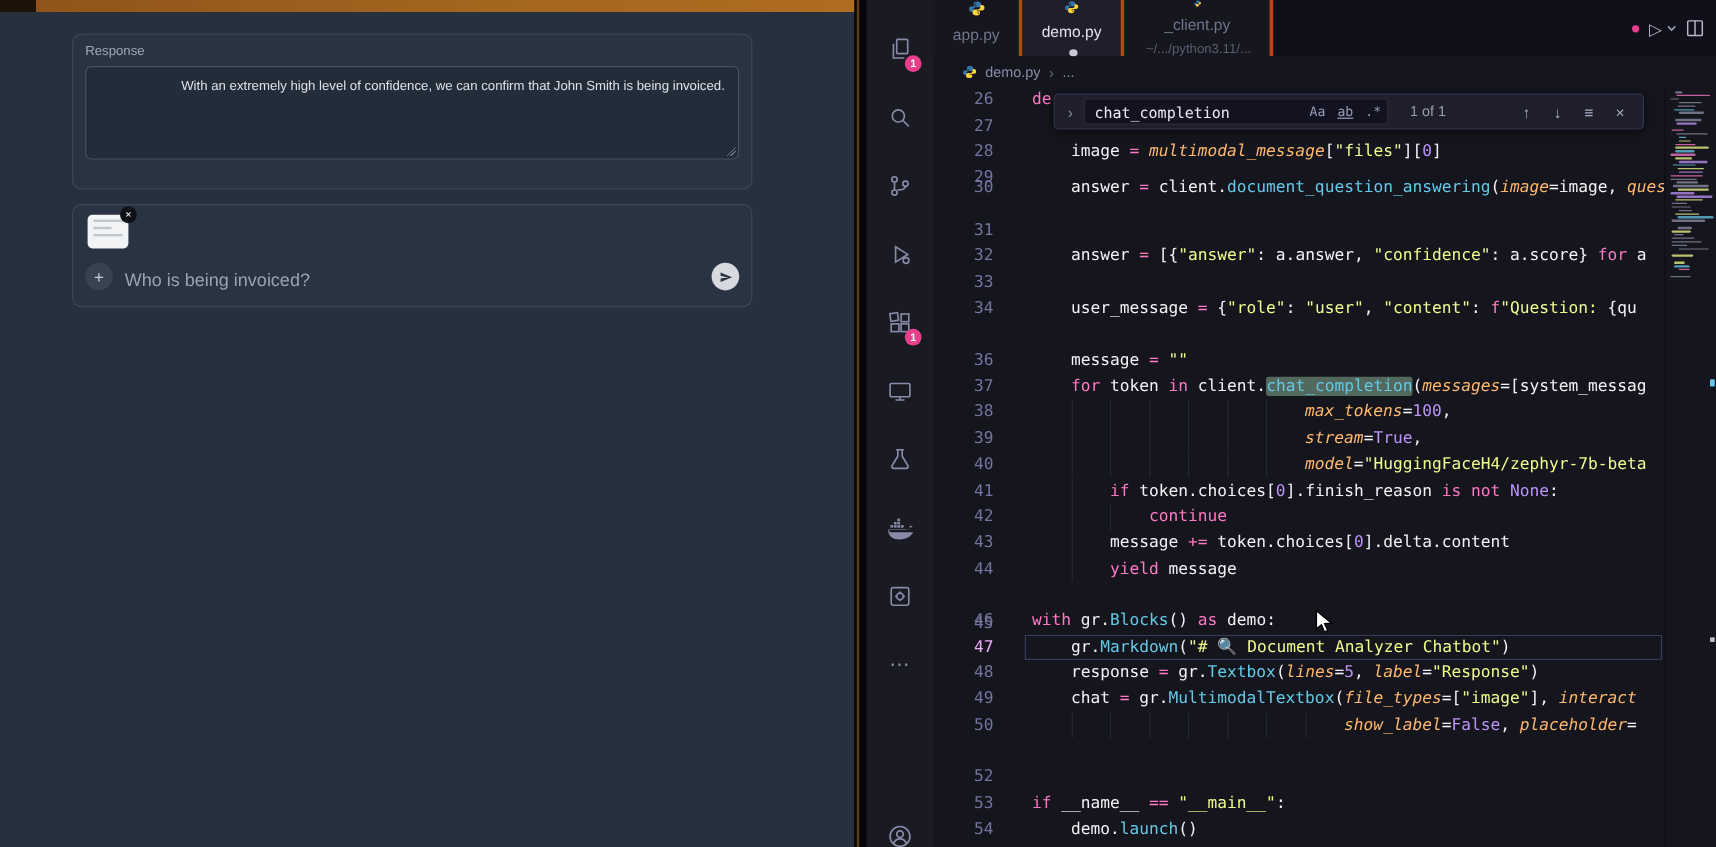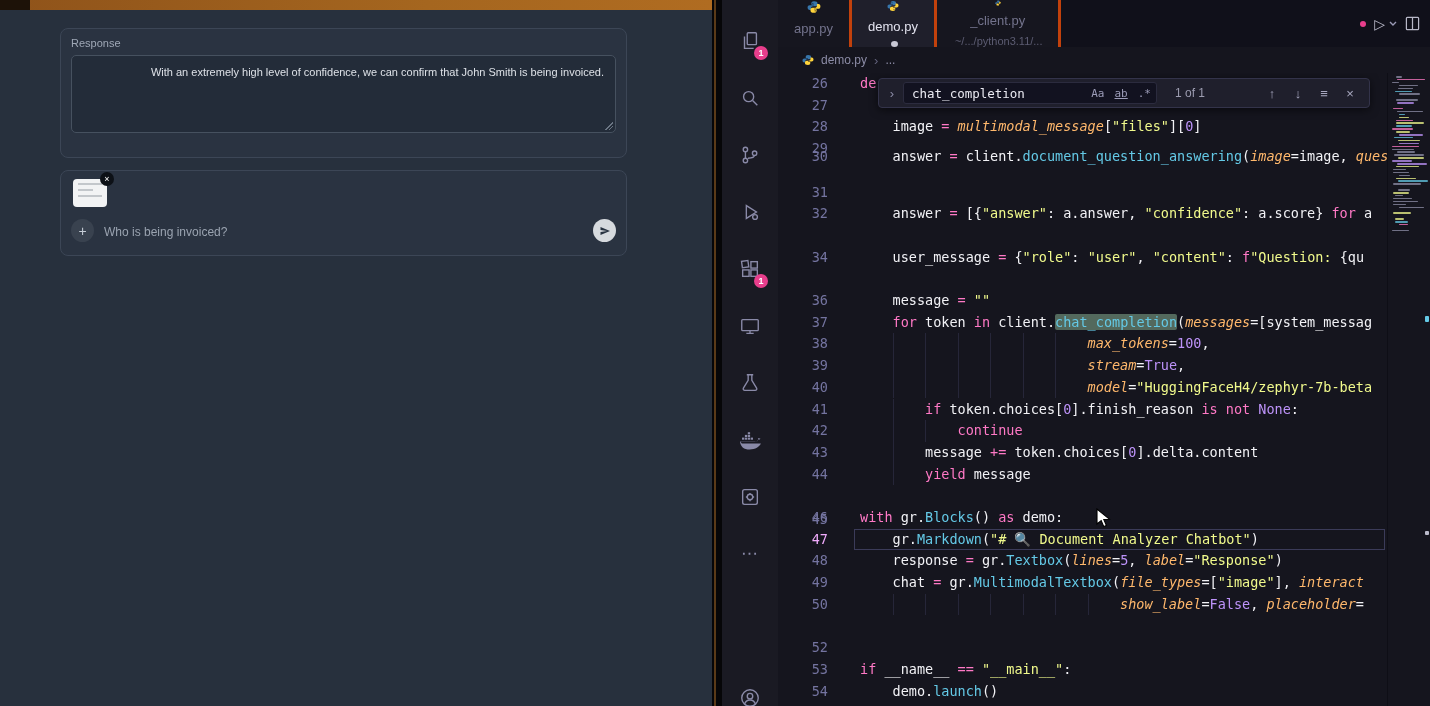--- a/index.html
+++ b/index.html
@@ -16,21 +16,21 @@
   .textarea{position:absolute;left:10px;top:26px;width:543px;height:76px;background:#232c39;border:1px solid #46515f;border-radius:5px;}
   .textarea-text{padding:9px 11px;font-size:11px;color:#dde1e7;line-height:14px;text-align:right;}
   .resize-handle{position:absolute;right:2px;bottom:2px;width:8px;height:8px;
     background:linear-gradient(135deg,transparent 50%,#6b7684 50%,#6b7684 58%,transparent 58%,transparent 70%,#6b7684 70%,#6b7684 78%,transparent 78%);}
   .chat-panel{left:60px;top:170px;width:565px;height:84px;}
   .thumb{position:absolute;left:12px;top:8px;width:34px;height:28px;background:#f2f3f4;border-radius:4px;overflow:hidden;}
   .thumb i{display:block;height:2px;background:#c3c7cb;margin:4px 5px 0 5px;}
   .thumb i.w{margin-right:14px;}
   .thumb-close{position:absolute;left:39px;top:1px;width:14px;height:14px;border:none;border-radius:50%;background:#0d1117;color:#fff;font-size:9px;line-height:13px;text-align:center;padding:0;cursor:pointer;}
   .plus-btn{position:absolute;left:10px;top:48px;width:23px;height:23px;border:none;border-radius:50%;background:#39424f;color:#c6cdd6;font-size:14px;line-height:22px;text-align:center;padding:0;cursor:pointer;}
-  .chat-placeholder{position:absolute;left:43px;top:54px;font-size:12px;color:#9aa3b0;}
+  .chat-placeholder{position:absolute;left:43px;top:54px;font-size:15px;color:#9aa3b0;}
   .send-btn{position:absolute;right:10px;top:48px;width:23px;height:23px;border:none;border-radius:50%;background:#d6dade;padding:0;cursor:pointer;display:flex;align-items:center;justify-content:center;}
 
   
   .window-gap{position:absolute;left:712px;top:0;width:10px;height:706px;background:#060608;}
   .window-gap::after{content:"";position:absolute;left:2px;top:0;width:2px;height:100%;background:#5a3a18;}
 
   
   .vscode{position:absolute;left:722px;top:0;width:708px;height:706px;background:#15151e;overflow:hidden;}
   .activitybar{position:absolute;left:0;top:0;width:56px;height:706px;background:#1a1a23;display:flex;flex-direction:column;align-items:center;padding-top:12px;box-sizing:border-box;}
   .ab-item{position:relative;width:46px;height:57px;display:flex;align-items:center;justify-content:center;color:#8a8aa8;cursor:pointer;}
@@ -255,20 +255,21 @@
 
     <div class="editor">
       <div class="code-lines">
           <div class="code-line" style="top: 0px;"><span class="ln">26</span><span class="tk-k">de</span></div>
           <div class="code-line" style="top: 21.7px;"><span class="ln">27</span></div>
           <div class="code-line" style="top: 43.4px;"><span class="ln">28</span><span class="tk-d">    image </span><span class="tk-k">=</span><span class="tk-d"> </span><span class="tk-p">multimodal_message</span><span class="tk-d">[</span><span class="tk-s">"files"</span><span class="tk-d">][</span><span class="tk-n">0</span><span class="tk-d">]</span></div>
           <div class="code-line" style="top: 65.1px;"><span class="ln">29</span></div>
           <div class="code-line" style="top: 73px;"><span class="ln">30</span><span class="tk-d">    answer </span><span class="tk-k">=</span><span class="tk-d"> client.</span><span class="tk-f">document_question_answering</span><span class="tk-d">(</span><span class="tk-p">image</span><span class="tk-d">=image, </span><span class="tk-p">questi</span></div>
           <div class="code-line" style="top: 108.5px;"><span class="ln">31</span></div>
           <div class="code-line" style="top: 130.2px;"><span class="ln">32</span><span class="tk-d">    answer </span><span class="tk-k">=</span><span class="tk-d"> [{</span><span class="tk-s">"answer"</span><span class="tk-d">: a.answer, </span><span class="tk-s">"confidence"</span><span class="tk-d">: a.score} </span><span class="tk-k">for</span><span class="tk-d"> a</span></div>
+          <div class="code-line" style="top: 151.9px;"><span class="ln">33</span></div>
           <div class="code-line" style="top: 173.6px;"><span class="ln">34</span><span class="tk-d">    user_message </span><span class="tk-k">=</span><span class="tk-d"> {</span><span class="tk-s">"role"</span><span class="tk-d">: </span><span class="tk-s">"user"</span><span class="tk-d">, </span><span class="tk-s">"content"</span><span class="tk-d">: </span><span class="tk-k">f</span><span class="tk-s">"Question: </span><span class="tk-d">{qu</span></div>
           <div class="code-line" style="top: 217px;"><span class="ln">36</span><span class="tk-d">    message </span><span class="tk-k">=</span><span class="tk-d"> </span><span class="tk-s">""</span></div>
           <div class="code-line" style="top: 238.7px;"><span class="ln">37</span><span class="tk-d">    </span><span class="tk-k">for</span><span class="tk-d"> token </span><span class="tk-k">in</span><span class="tk-d"> client.</span><span class="tk-m">chat_completion</span><span class="tk-d">(</span><span class="tk-p">messages</span><span class="tk-d">=[system_messag</span></div>
           <div class="code-line" style="top: 260.4px;"><span class="ln">38</span><span class="guide" style="left: 114.512px;"></span><span class="guide" style="left: 147.024px;"></span><span class="guide" style="left: 179.536px;"></span><span class="guide" style="left: 212.048px;"></span><span class="guide" style="left: 244.56px;"></span><span class="guide" style="left: 277.072px;"></span><span class="tk-d">                            </span><span class="tk-p">max_tokens</span><span class="tk-d">=</span><span class="tk-n">100</span><span class="tk-d">,</span></div>
           <div class="code-line" style="top: 282.1px;"><span class="ln">39</span><span class="guide" style="left: 114.512px;"></span><span class="guide" style="left: 147.024px;"></span><span class="guide" style="left: 179.536px;"></span><span class="guide" style="left: 212.048px;"></span><span class="guide" style="left: 244.56px;"></span><span class="guide" style="left: 277.072px;"></span><span class="tk-d">                            </span><span class="tk-p">stream</span><span class="tk-d">=</span><span class="tk-n">True</span><span class="tk-d">,</span></div>
           <div class="code-line" style="top: 303.8px;"><span class="ln">40</span><span class="guide" style="left: 114.512px;"></span><span class="guide" style="left: 147.024px;"></span><span class="guide" style="left: 179.536px;"></span><span class="guide" style="left: 212.048px;"></span><span class="guide" style="left: 244.56px;"></span><span class="guide" style="left: 277.072px;"></span><span class="tk-d">                            </span><span class="tk-p">model</span><span class="tk-d">=</span><span class="tk-s">"HuggingFaceH4/zephyr-7b-beta</span></div>
           <div class="code-line" style="top: 325.5px;"><span class="ln">41</span><span class="guide" style="left: 114.512px;"></span><span class="tk-d">        </span><span class="tk-k">if</span><span class="tk-d"> token.choices[</span><span class="tk-n">0</span><span class="tk-d">].finish_reason </span><span class="tk-k">is</span><span class="tk-d"> </span><span class="tk-k">not</span><span class="tk-d"> </span><span class="tk-n">None</span><span class="tk-d">:</span></div>
           <div class="code-line" style="top: 347.2px;"><span class="ln">42</span><span class="guide" style="left: 114.512px;"></span><span class="guide" style="left: 147.024px;"></span><span class="tk-d">            </span><span class="tk-k">continue</span></div>
           <div class="code-line" style="top: 368.9px;"><span class="ln">43</span><span class="guide" style="left: 114.512px;"></span><span class="tk-d">        message </span><span class="tk-k">+=</span><span class="tk-d"> token.choices[</span><span class="tk-n">0</span><span class="tk-d">].delta.content</span></div>
           <div class="code-line" style="top: 390.6px;"><span class="ln">44</span><span class="guide" style="left: 114.512px;"></span><span class="tk-d">        </span><span class="tk-k">yield</span><span class="tk-d"> message</span></div>

